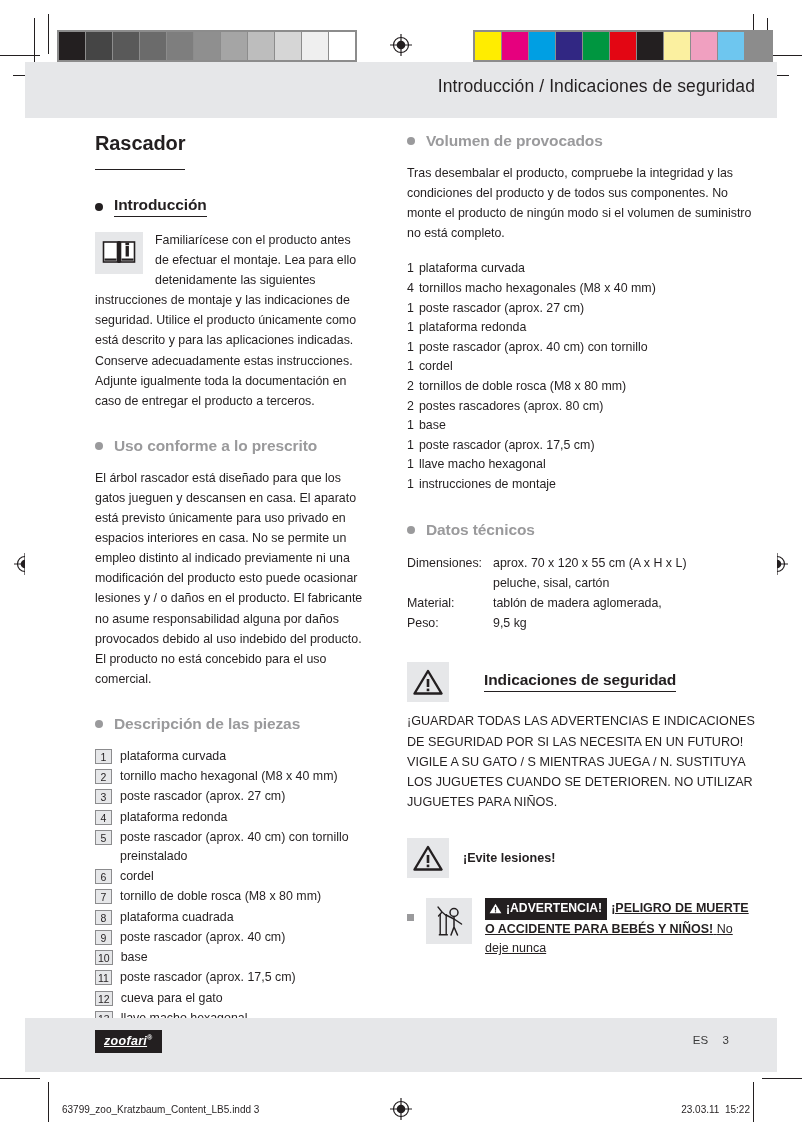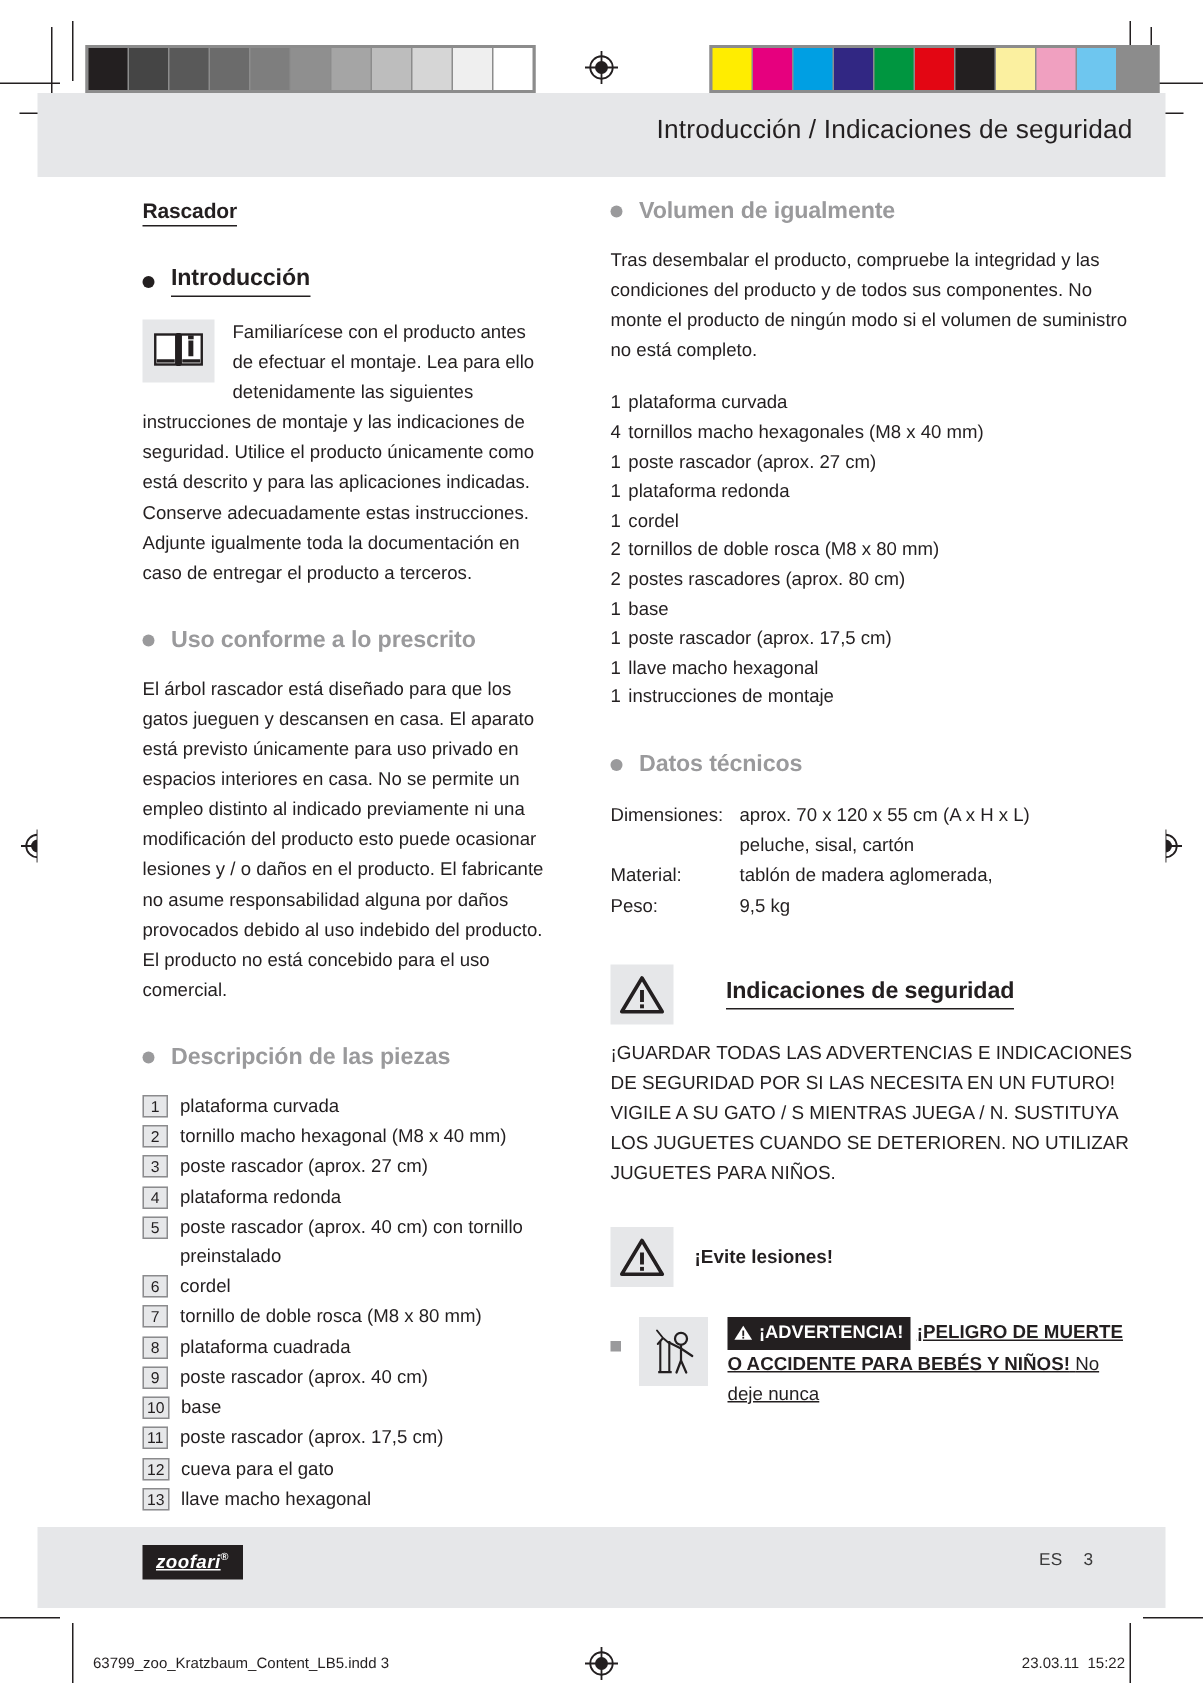--- a/index.html
+++ b/index.html
@@ -125,26 +125,26 @@
     width: 752px;
     display: flex;
   }
   .col { box-sizing: border-box; }
   .col-left  { width: 340px; padding: 0 0 0 70px; }
   .col-gap   { width: 42px; }
   .col-right { width: 370px; padding-right: 22px; }
 
   
   h1.doc-title {
-    font-size: 14px;
+    font-size: 20px;
     font-weight: bold;
     margin: 14px 0 0 0;
     display: inline-block;
     border-bottom: 1.6px solid #231f20;
-    padding-bottom: 2px;
+    padding-bottom: 14px;
     letter-spacing: -.1px;
   }
   .h2row {
     display: flex;
     align-items: center;
     margin-top: 26px;
   }
   .h2row .dot {
     width: 8px; height: 8px;
     border-radius: 50%;
@@ -503,28 +503,29 @@
         </ul>
 
     </div>
 
     <div class="col-gap"></div>
 
     <div class="col col-right">
 
       <div class="h2row" style="margin-top:14px;">
         <span class="dot"></span>
-        <h2>Volumen de igualmente</h2>
+        <h2>Volumen de provocados</h2>
       </div>
       <p class="body">Tras desembalar el producto, compruebe la integridad y las condiciones del producto y de todos sus componentes. No monte el producto de ningún modo si el volumen de suministro no está completo.</p>
       <ul class="supply" id="supply-list">
           <li><span class="qty">1</span><span>plataforma curvada</span></li>
           <li><span class="qty">4</span><span>tornillos macho hexagonales (M8 x 40 mm)</span></li>
           <li><span class="qty">1</span><span>poste rascador (aprox. 27 cm)</span></li>
           <li><span class="qty">1</span><span>plataforma redonda</span></li>
+          <li><span class="qty">1</span><span>poste rascador (aprox. 40 cm) con tornillo</span></li>
           <li><span class="qty">1</span><span>cordel</span></li>
           <li><span class="qty">2</span><span>tornillos de doble rosca (M8 x 80 mm)</span></li>
           <li><span class="qty">2</span><span>postes rascadores (aprox. 80 cm)</span></li>
           <li><span class="qty">1</span><span>base</span></li>
           <li><span class="qty">1</span><span>poste rascador (aprox. 17,5 cm)</span></li>
           <li><span class="qty">1</span><span>llave macho hexagonal</span></li>
           <li><span class="qty">1</span><span>instrucciones de montaje</span></li>
         </ul>
 
       <div class="h2row">

